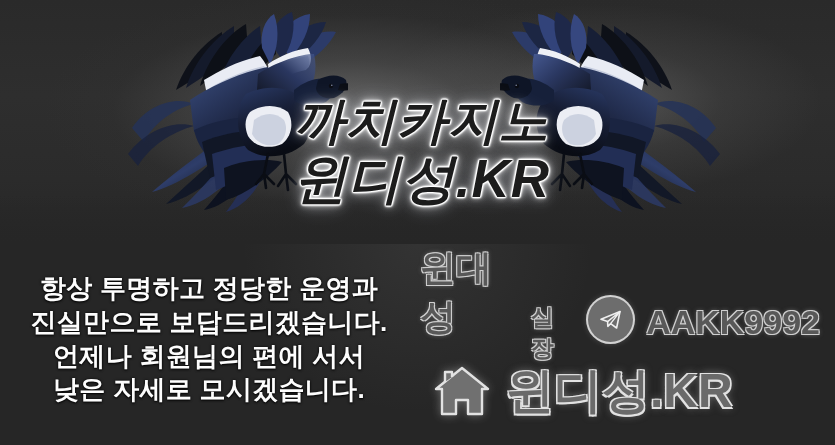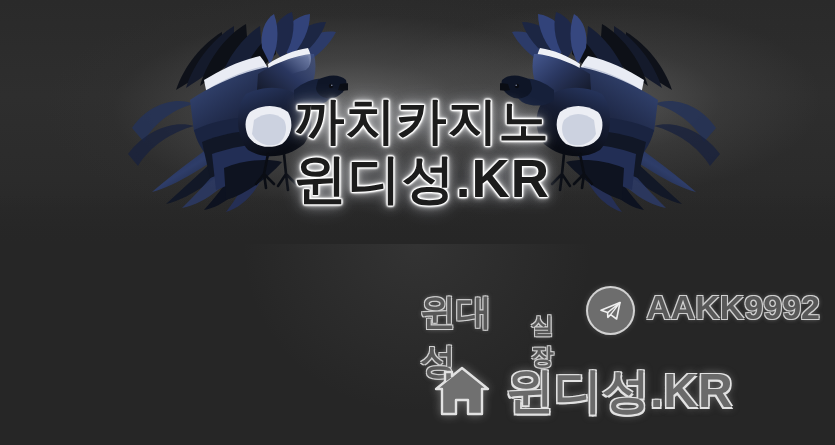--- a/index.html
+++ b/index.html
@@ -32,21 +32,21 @@
       #262626;
   }
   
   .magpie{position:absolute;}
   .magpie svg{display:block;}
   #magpie-left{left:118px;top:8px;width:230px;height:205px;}
   #magpie-right{left:500px;top:8px;width:230px;height:205px;transform:scaleX(-1);}
   
   .title-block{
     position:absolute;left:272px;top:96px;width:300px;
-    text-align:center;z-index:6;
+    text-align:center;z-index:6;font-style:italic;
   }
   .title-line{
     display:block;
     color:#1c1c1c;
     font-weight:bold;
     letter-spacing:1px;
     line-height:1.0;
     text-shadow:
       0 0 1px #ffffff,
       1px 0 1px #ffffff, -1px 0 1px #ffffff,
@@ -69,21 +69,21 @@
     color:#fdfdfd;
     font-size:26px;
     font-weight:bold;
     line-height:1.30;
     letter-spacing:0.3px;
     text-shadow:0 1px 2px rgba(0,0,0,0.9), 0 0 3px rgba(0,0,0,0.7);
   }
   
   .contact-row{
     position:absolute;left:420px;top:288px;width:400px;height:54px;
-    display:flex;align-items:flex-start;gap:9px;z-index:6;
+    display:flex;align-items:flex-end;gap:9px;z-index:6;
   }
   .outline-text{
     color:#585858;font-weight:bold;
     text-shadow:
       -1px -1px 0 #cfcfcf, 1px -1px 0 #cfcfcf,
       -1px 1px 0 #cfcfcf, 1px 1px 0 #cfcfcf,
       0 0 5px rgba(210,210,210,0.55);
   }
   #manager-name{font-size:36px;letter-spacing:0px;}
   #manager-role{font-size:23px;margin-left:2px;position:relative;top:22px;}
@@ -260,20 +260,26 @@
       <path d="M150 146 L 146 166 M146 166 L 138 176 M146 166 L 148 180 M146 166 L 156 176" stroke="#0a0d14" stroke-width="2.6" fill="none" stroke-linecap="round"></path>
       <path d="M166 146 L 168 166 M168 166 L 160 178 M168 166 L 170 182 M168 166 L 178 176" stroke="#0a0d14" stroke-width="2.6" fill="none" stroke-linecap="round"></path>
     </svg>
   </div>
 
   <div class="title-block">
     <span class="title-line" id="title-line-1">까치카지노</span>
     <span class="title-line" id="title-line-2">윈디성.KR</span>
   </div>
 
+  <div class="slogan">
+    <span class="slogan-line">항상 투명하고 정당한 운영과</span>
+    <span class="slogan-line">진실만으로 보답드리겠습니다.</span>
+    <span class="slogan-line">언제나 회원님의 편에 서서</span>
+    <span class="slogan-line">낮은 자세로 모시겠습니다.</span>
+  </div>
 
   <div class="contact-row">
     <span class="outline-text" id="manager-name">윈대성</span>
     <span class="outline-text" id="manager-role">실장</span>
     <span class="tg-icon">
       <svg width="28" height="28" viewBox="0 0 28 28" xmlns="http://www.w3.org/2000/svg">
         <path d="M4 13.2 L23 5.5 L19.6 22 L13.6 17.6 L10.8 20.3 L10.6 15.6 Z" fill="none" stroke="#f0f0f0" stroke-width="1.6" stroke-linejoin="round"></path>
         <path d="M10.6 15.6 L23 5.5 L13.6 17.6" fill="none" stroke="#f0f0f0" stroke-width="1.4" stroke-linejoin="round"></path>
       </svg>
     </span>

